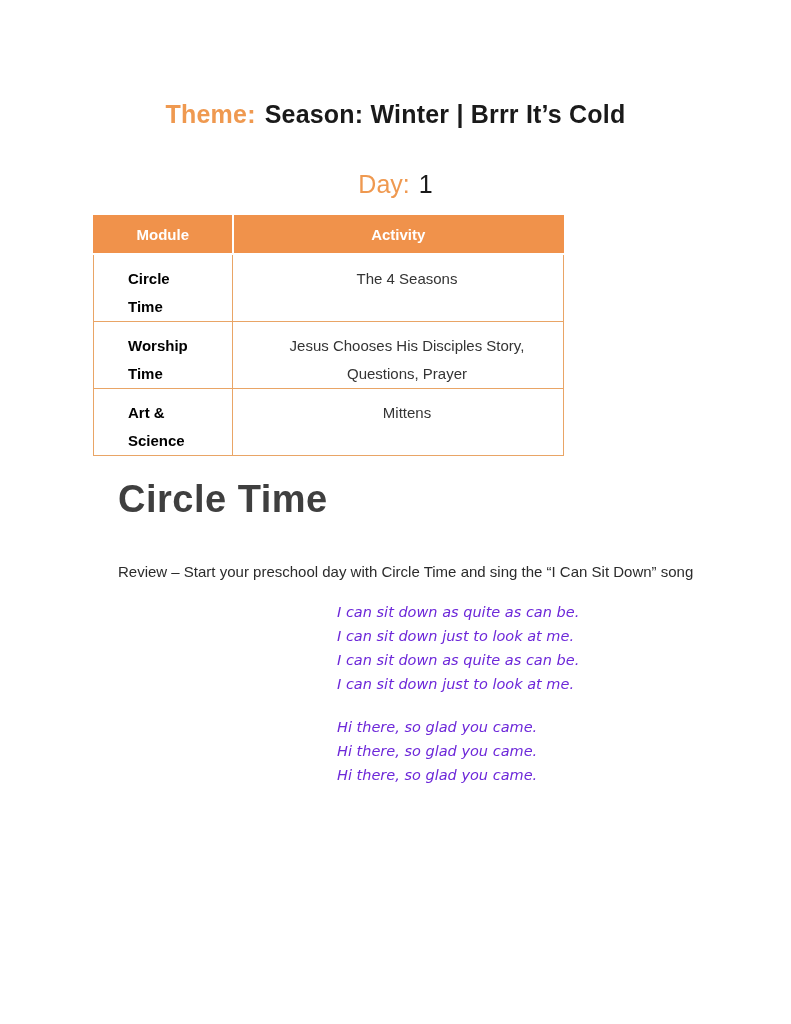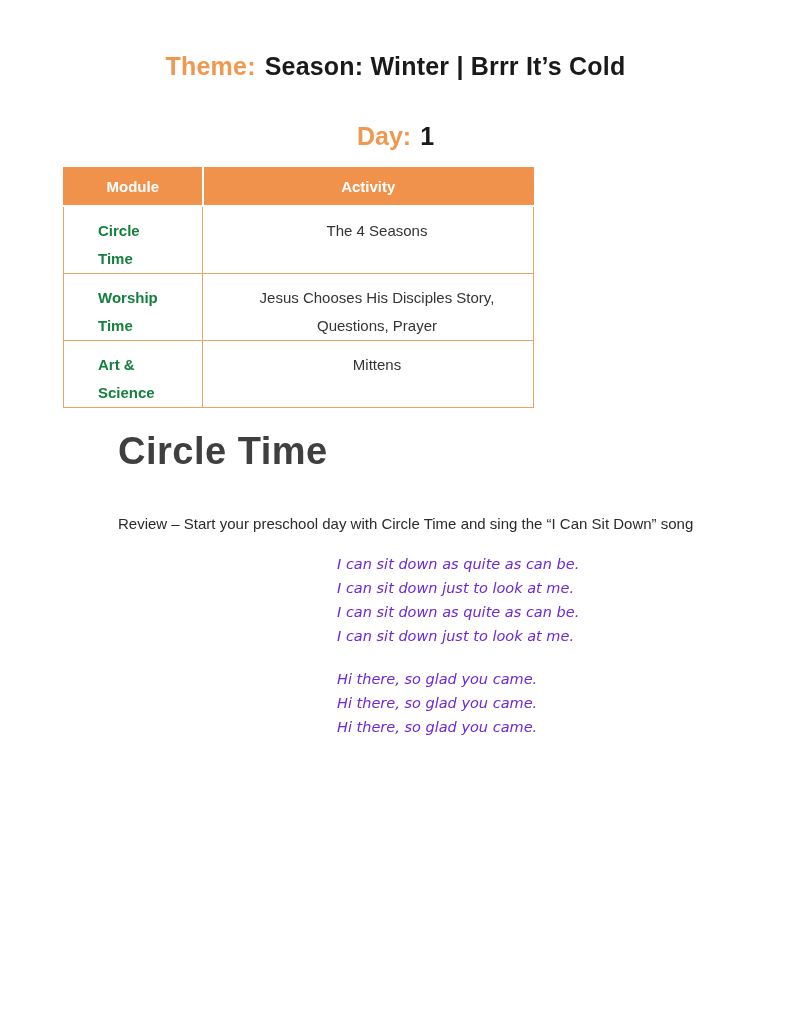--- a/index.html
+++ b/index.html
@@ -10,44 +10,44 @@
   .page {
     position: relative;
     width: 791px;
     height: 1024px;
     margin: 0 auto;
     background: #ffffff;
     overflow: hidden;
     font-family: "Liberation Sans", sans-serif;
     color: #262626;
     box-sizing: border-box;
-    padding-top: 52px;
+    padding-top: 100px;
   }
   .doc-title {
     text-align: center;
     font-size: 25px;
     font-weight: bold;
     color: #1a1a1a;
     letter-spacing: 0.2px;
   }
   .accent {
     color: #ef9950;
   }
   .doc-title .accent { margin-right: 9px; }
   .doc-day {
     margin-top: 41px;
     text-align: center;
     font-size: 25px;
-    font-weight: bold;
+    font-weight: normal;
     color: #1a1a1a;
   }
   .doc-day .accent { margin-right: 9px; }
 
   table.schedule {
-    margin: 16px 0 0 63px;
+    margin: 16px 0 0 93px;
     width: 470px;
     border-collapse: collapse;
     table-layout: fixed;
   }
   table.schedule col.c-module { width: 139px; }
   table.schedule col.c-activity { width: 331px; }
   table.schedule th {
     background: #f0924b;
     color: #ffffff;
     font-size: 15px;
@@ -67,21 +67,21 @@
     border: 1px solid #e9a566;
     vertical-align: top;
     height: 65px;
     padding: 10px 0 0 34px;
     font-size: 15px;
     line-height: 28px;
     box-sizing: border-box;
   }
   td.module-cell {
     font-weight: bold;
-    color: #15803d;
+    color: #000000;
   }
   td.module-cell .mline { display: block; }
   td.activity-cell {
     color: #343434;
   }
   td.activity-cell .atext {
     display: block;
     max-width: 280px;
     text-align: center;
   }

